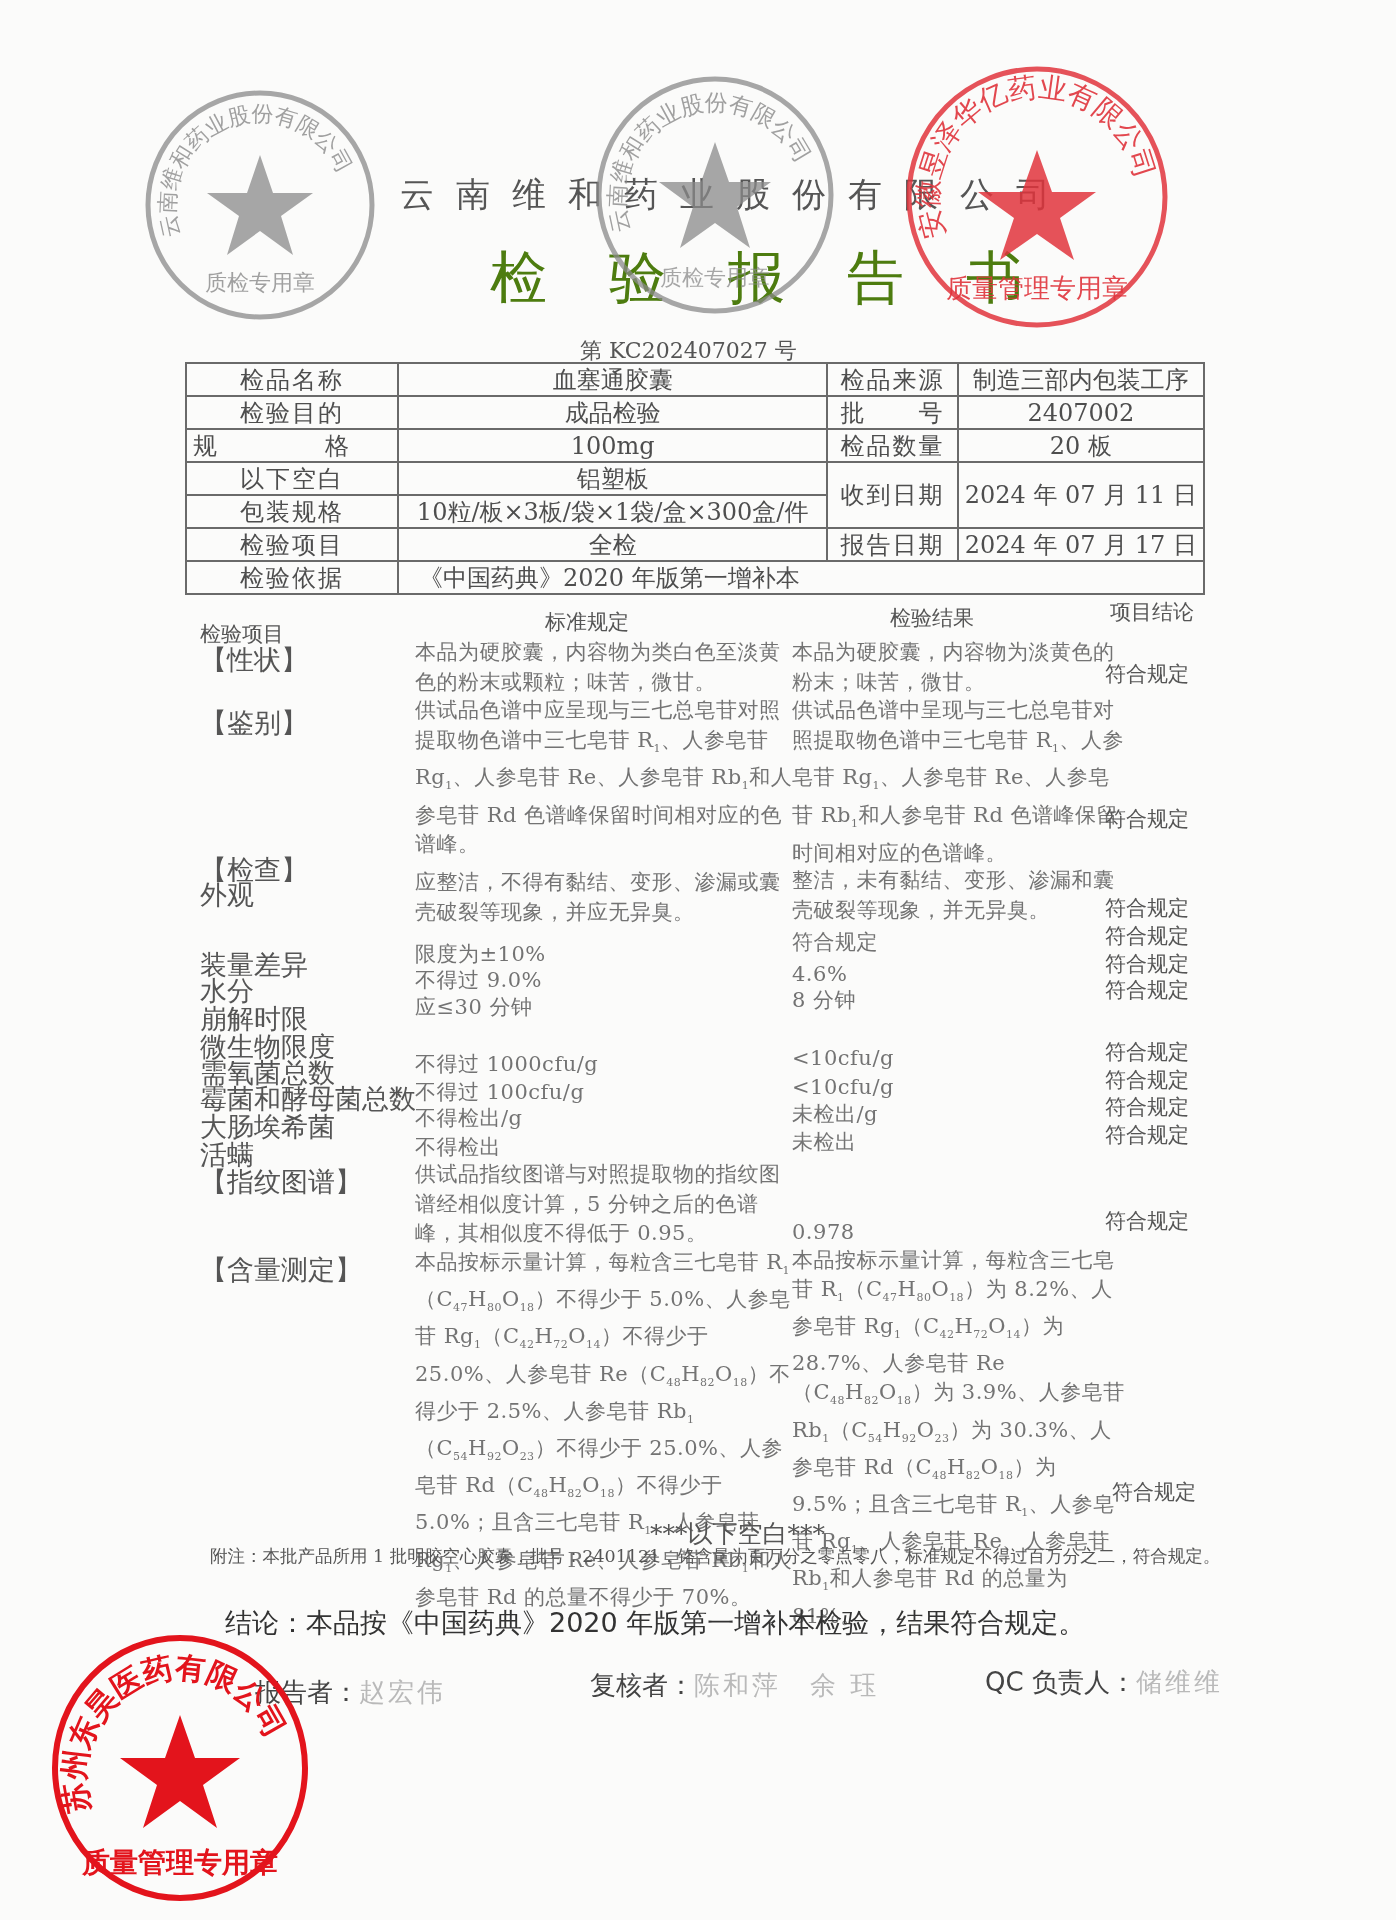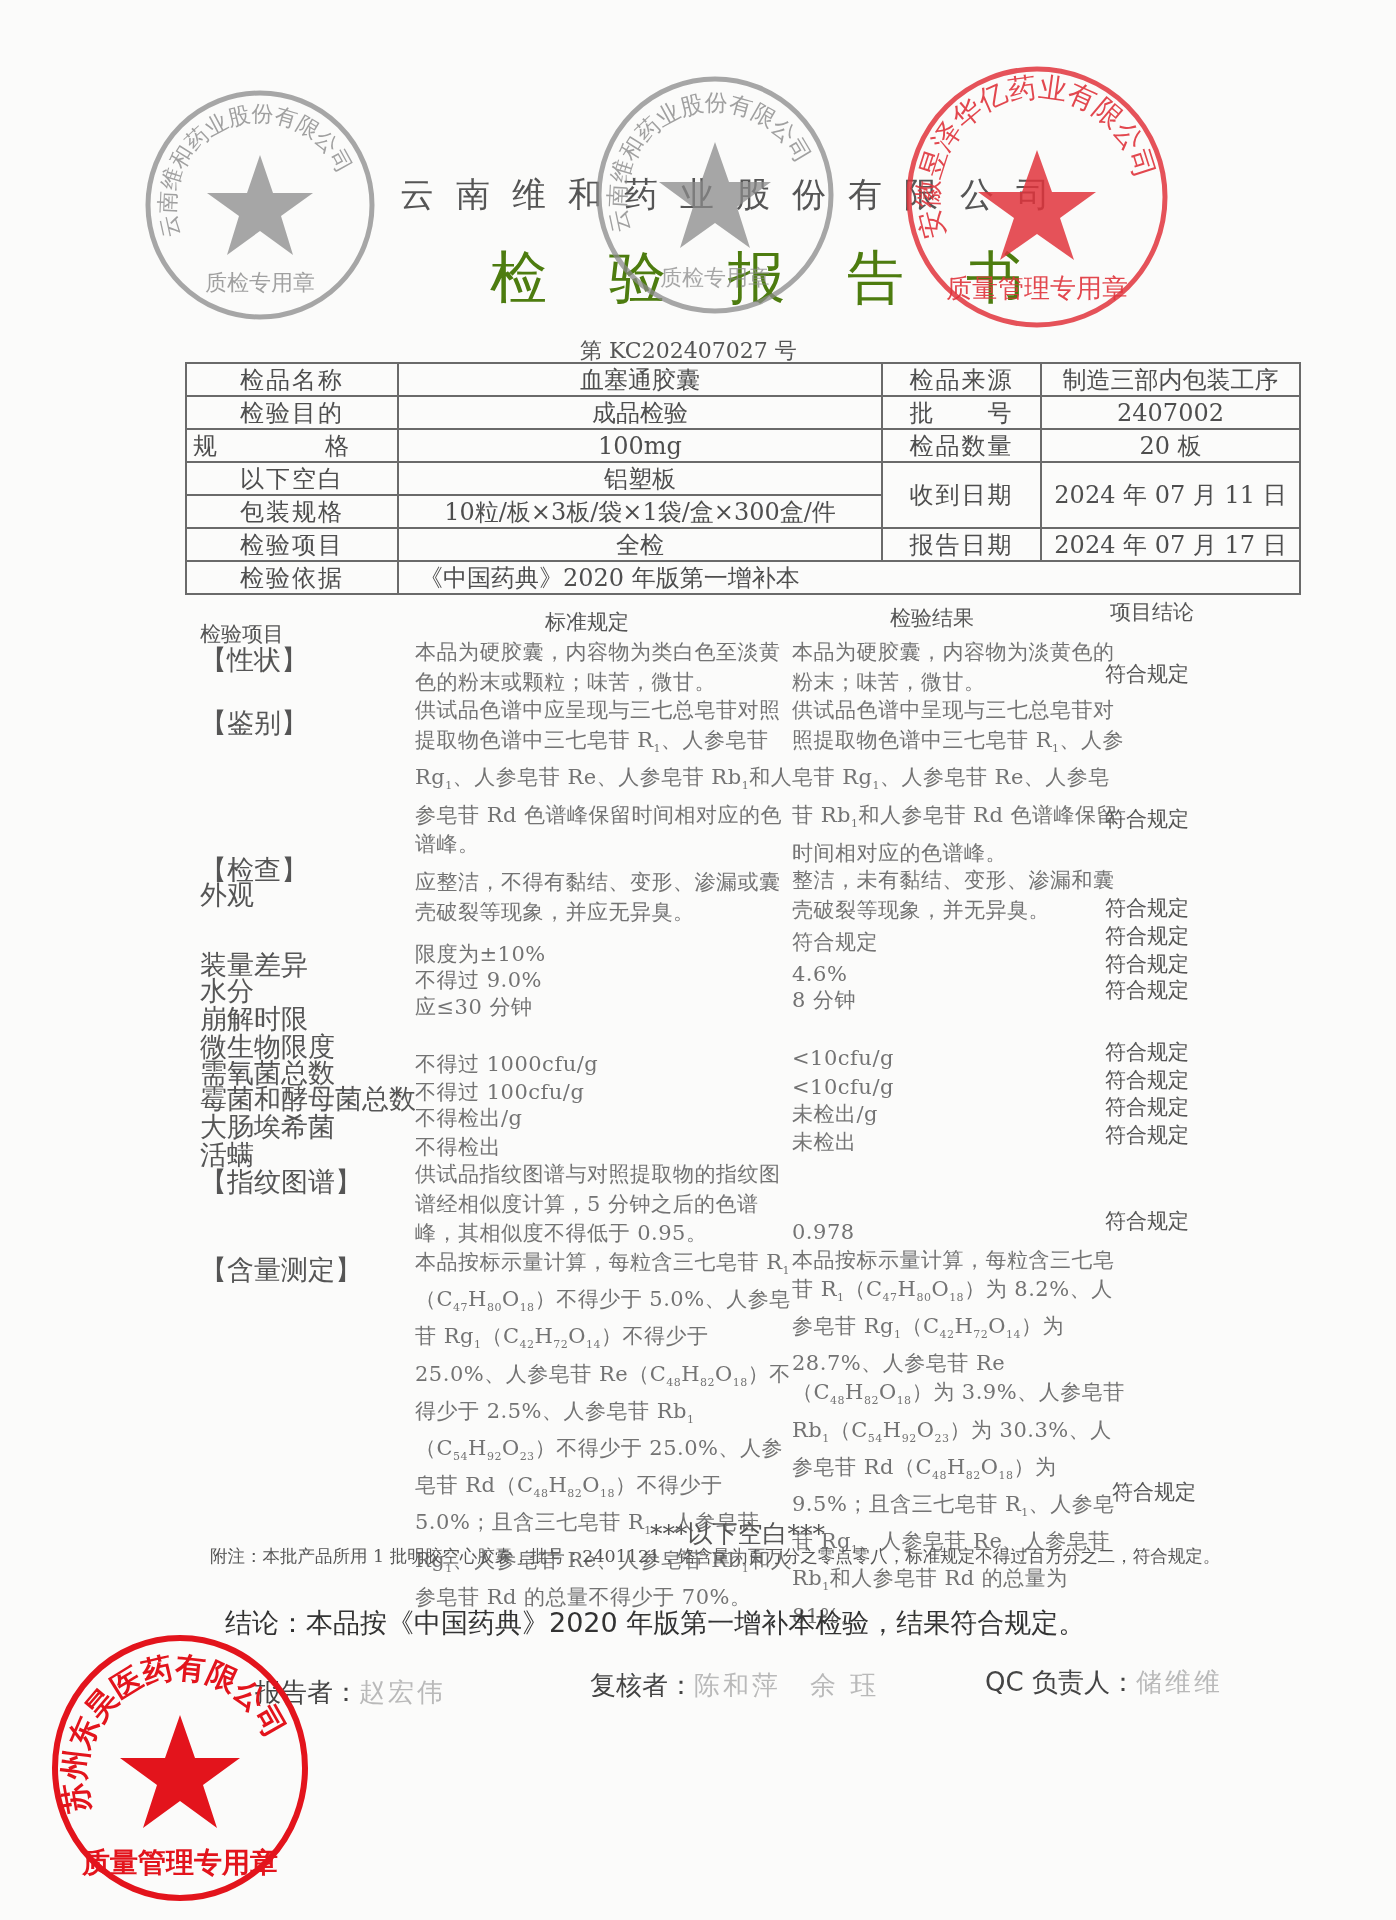--- a/index.html
+++ b/index.html
@@ -15,21 +15,21 @@
     white-space: nowrap;
   }
   .title {
     left: 490px; top: 240px; font-size: 57px; letter-spacing: 62px; color: #4d7c0f;
     white-space: nowrap;
   }
   .report-no { left: 580px; top: 336px; font-size: 22px; color: #555; white-space: nowrap; }
 
   
   table.info {
-    position: absolute; left: 185px; top: 362px; width: 1116px;
+    position: absolute; left: 185px; top: 362px; width: 1020px;
     border-collapse: collapse; font-size: 24px; color: #4e4e4e;
   }
   table.info td {
     border: 2px solid #6a6a6a; height: 31px; padding: 0 6px; text-align: center;
     white-space: nowrap; line-height: 28px;
   }
   table.info td.lbl { width: 130px; letter-spacing: 2px; }
   table.info td.lbl2 { width: 145px; letter-spacing: 2px; }
   table.info td.val { text-align: center; }
   table.info td.left { text-align: left; padding-left: 20px; }

